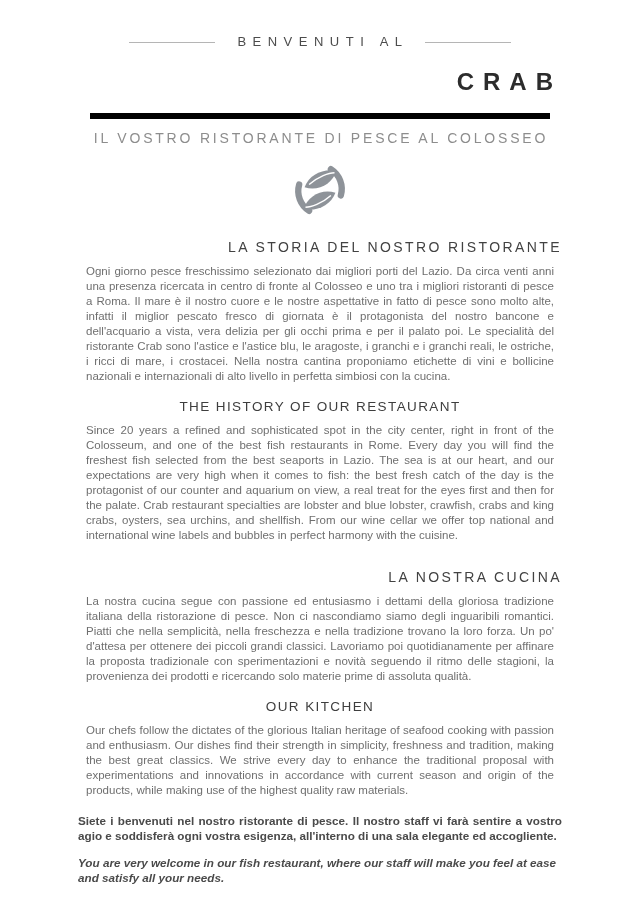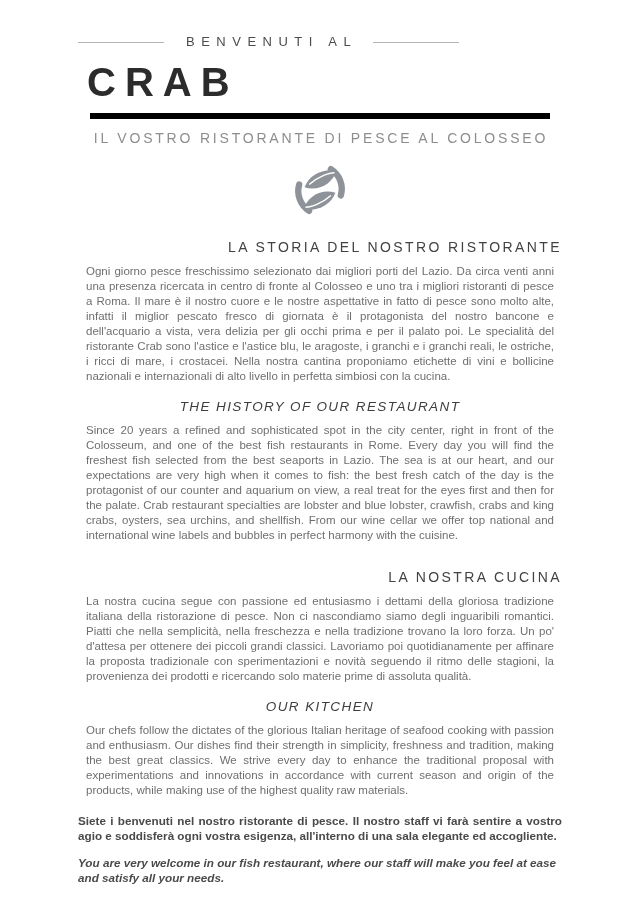--- a/index.html
+++ b/index.html
@@ -11,50 +11,50 @@
   .page {
     width: 640px;
     height: 905px;
     margin: 0 auto;
     padding: 34px 78px 28px;
     overflow: hidden;
     background: #ffffff;
   }
 
   
-  .welcome-row { display: flex; align-items: center; gap: 16px; }
+  .welcome-row { display: flex; align-items: center; justify-content: center; gap: 16px; }
   .hrule { height: 1px; background: #b5b5b5; flex: 0 0 86px; margin-top: 1px; }
   .welcome {
     font-size: 13px; letter-spacing: 6.5px; text-indent: 6px;
     color: #4c4c4c; white-space: nowrap;
   }
   .brand {
-    margin: 14px 0 0; text-align: left;
-    font-size: 40px; line-height: 38px; font-weight: 700;
+    margin: 14px 0 0; text-align: right;
+    font-size: 24px; line-height: 38px; font-weight: 700;
     letter-spacing: 9px; text-indent: 9px; color: #2c2c2c;
   }
   .tagline-wrap { text-align: center; margin-top: 12px; }
   .tagline {
     display: inline-block; border-top: 6px solid #000000;
     padding: 11px 2px 0;
     font-size: 14px; letter-spacing: 2.8px; text-indent: 2px;
     color: #8d8d8d; white-space: nowrap;
   }
   .logo { display: flex; justify-content: center; margin-top: 14px; }
 
   
   h2.sec {
     margin: 20px 0 9px; text-align: right;
     font-size: 14px; font-weight: 400; letter-spacing: 2.4px; text-indent: 2px;
     color: #424242;
   }
   h2.sec.gap { margin-top: 26px; }
   h3.sec-i {
     margin: 15px 0 9px; text-align: center;
-    font-size: 13.5px; font-weight: 400; font-style: italic;
+    font-size: 13.5px; font-weight: 400; 
     letter-spacing: 1.4px; color: #3e3e3e;
   }
   p.body {
     margin: 8px;
     font-size: 11.5px; line-height: 15px;
     text-align: justify; color: #6f6f6f;
   }
 
   
   .foot-it {

